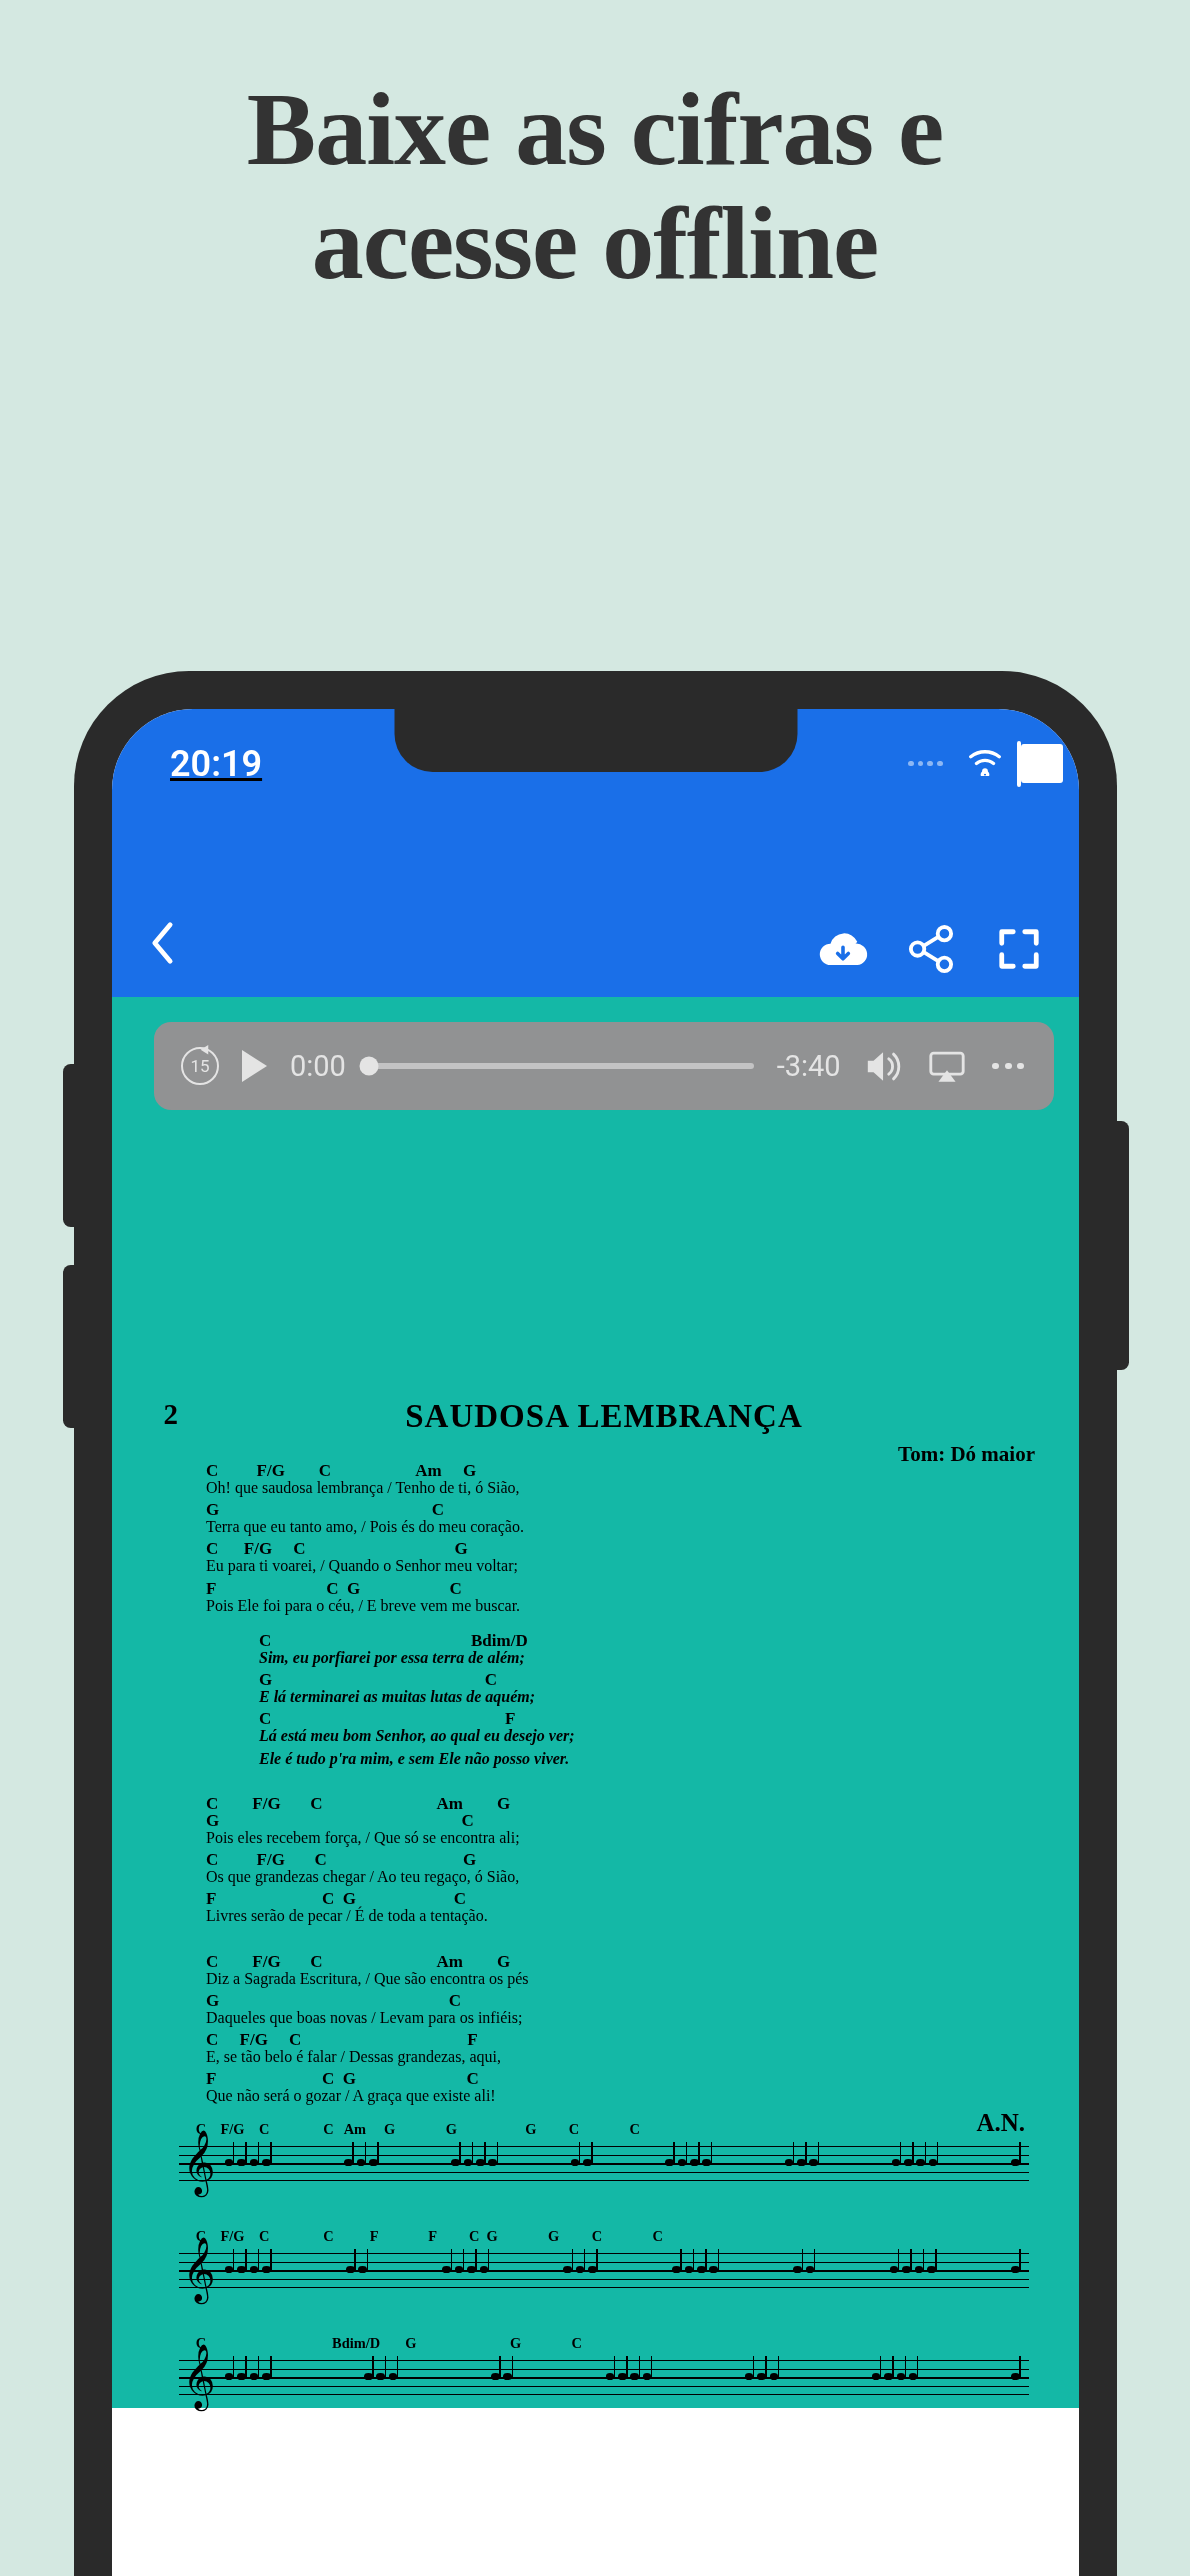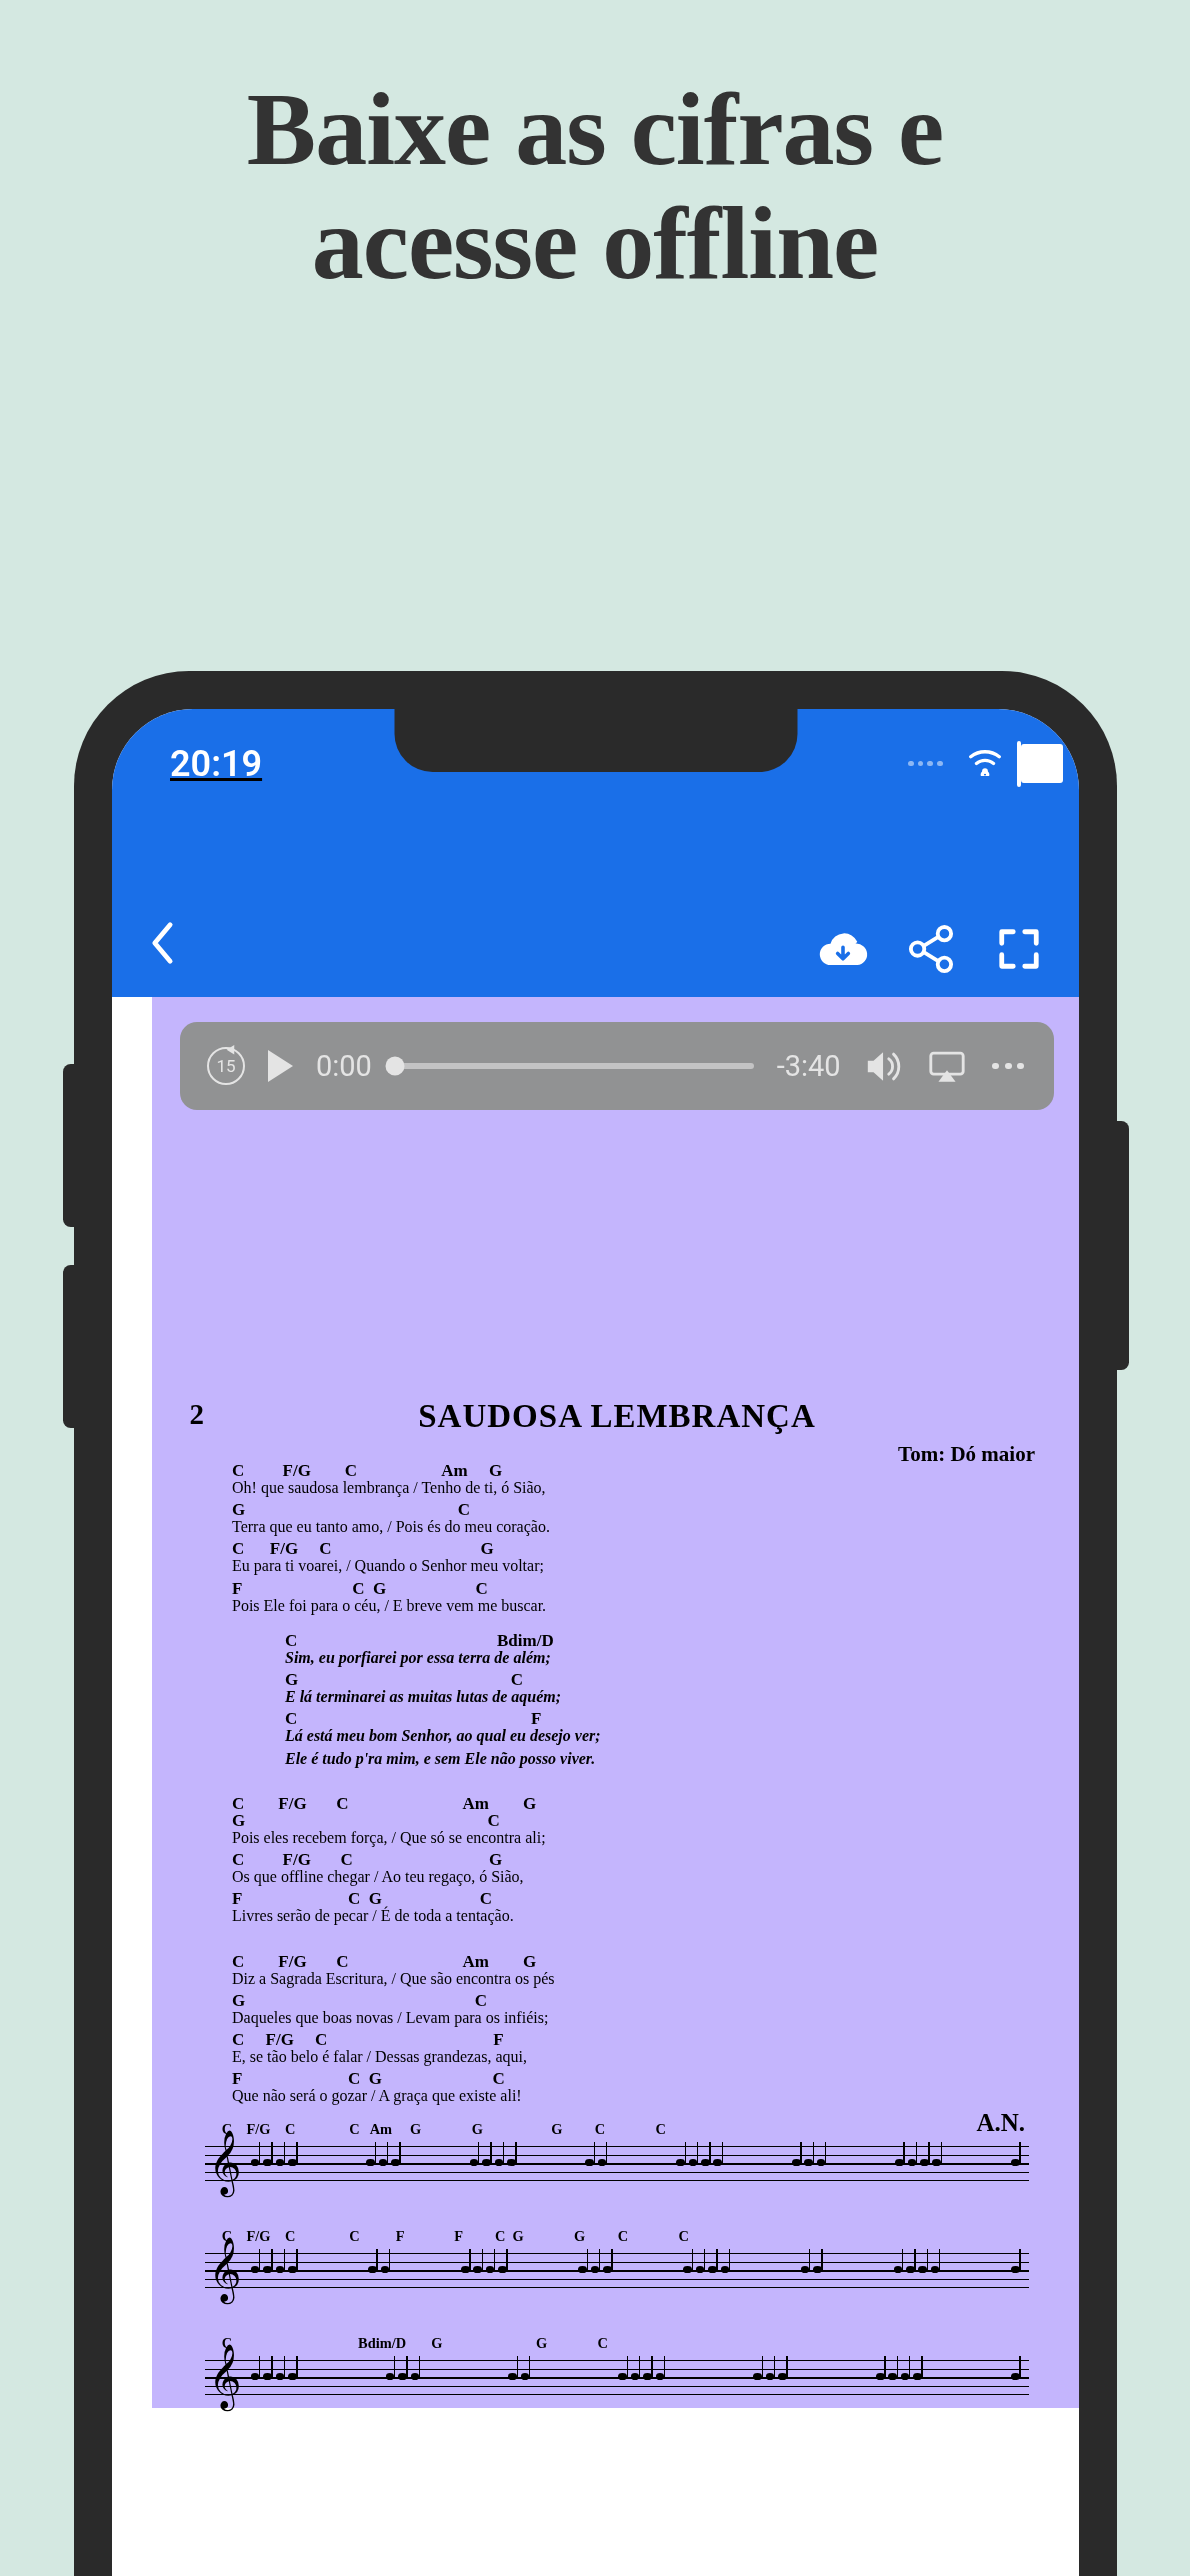--- a/index.html
+++ b/index.html
@@ -102,23 +102,22 @@
     align-items: center;
     padding: 0 35px;
     color: #fff;
   }
   .back-chevron { font-size: 52px; font-weight: 300; }
   .action-spacer { flex: 1; }
   .action-icons { display: flex; gap: 38px; align-items: center; }
   .icon { width: 50px; height: 50px; display:flex; align-items:center; justify-content:center; }
 
   .content-area {
-    background: #c4b5fd;
-    padding: 25px 25px 0 28px;
-    margin-left: 40px;
+    background: #14b8a6;
+    padding: 25px 25px 0 42px;
   }
 
   .audio-player {
     background: #919293;
     border-radius: 17px;
     height: 88px;
     display: flex;
     align-items: center;
     padding: 0 27px;
     color: #e4e4e4;
@@ -326,21 +325,21 @@
           <div class="chord-row">C                                                       F</div>
           <div class="lyric-row">Lá está meu bom Senhor, ao qual eu desejo ver;</div>
           <div class="lyric-row">Ele é tudo p'ra mim, e sem Ele não posso viver.</div>
         </div>
 
         <div class="lyrics-block">
           <div class="chord-row">C        F/G       C                           Am        G</div>
           <div class="chord-row">G                                                         C</div>
           <div class="lyric-row">Pois eles recebem força, / Que só se encontra ali;</div>
           <div class="chord-row">C         F/G       C                                G</div>
-          <div class="lyric-row">Os que offline chegar / Ao teu regaço, ó Sião,</div>
+          <div class="lyric-row">Os que grandezas chegar / Ao teu regaço, ó Sião,</div>
           <div class="chord-row">F                         C  G                       C</div>
           <div class="lyric-row">Livres serão de pecar / É de toda a tentação.</div>
         </div>
 
         <div class="lyrics-block">
           <div class="chord-row">C        F/G       C                           Am        G</div>
           <div class="lyric-row">Diz a Sagrada Escritura, / Que são encontra os pés</div>
           <div class="chord-row">G                                                      C</div>
           <div class="lyric-row">Daqueles que boas novas / Levam para os infiéis;</div>
           <div class="chord-row">C     F/G     C                                       F</div>

